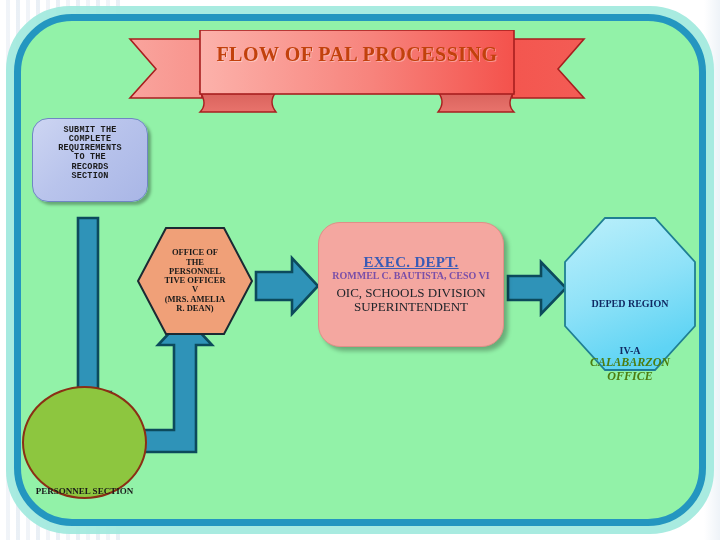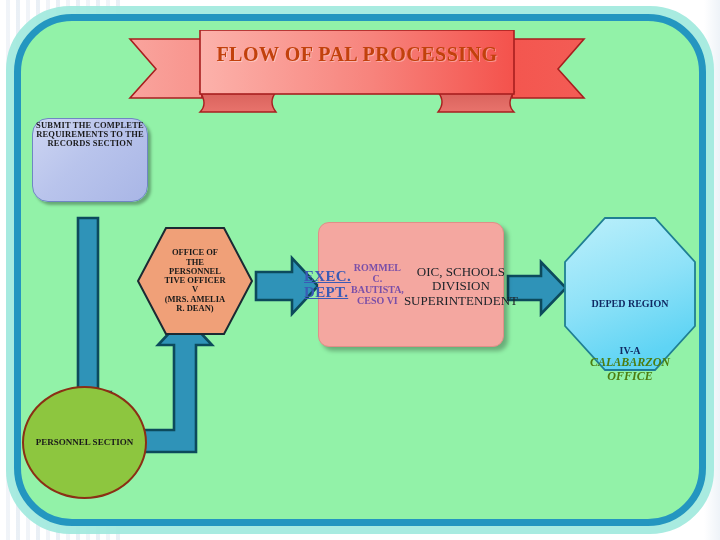--- a/index.html
+++ b/index.html
@@ -97,24 +97,25 @@
 
   .box-records {
     position: absolute;
     left: 32px; top: 118px;
     width: 116px; height: 84px;
     border-radius: 16px;
     border: 1.5px solid #6f86c4;
     background: linear-gradient(135deg, #cdd5f2 0%, #b9c4ec 45%, #a9b6e6 100%);
     box-shadow: 3px 3px 3px rgba(0,0,0,.30);
     display: flex;
-    align-items: flex-start;
+    align-items: flex-end;
     justify-content: center;
-    padding: 2px;
-    box-sizing: border-box;
+    padding: 20px;
+    box-sizing: border-box;
+    font-family: Liberation Mono, monospace;
   }
   .box-records .node-text { font-size: 8.5px; font-weight: bold; letter-spacing: .2px; }
 
   .hexagon {
     position: absolute;
     left: 136px; top: 226px;
     width: 118px; height: 110px;
   }
   .hexagon .hex-label {
     position: absolute;
@@ -122,26 +123,26 @@
     width: 90px; height: 90px;
     display: flex; align-items: center; justify-content: center;
   }
   .hexagon .node-text { font-size: 8.5px; font-weight: bold; }
   .hexagon .name-line { font-size: 8.5px; font-weight: bold; }
 
   .box-exec {
     position: absolute;
     left: 318px; top: 222px;
     width: 186px; height: 125px;
-    border-radius: 11px;
+    border-radius: 22px;
     background: #f4a7a0;
     border: 1px solid #e08f88;
     box-shadow: 4px 4px 4px rgba(0,0,0,.28);
     display: flex;
-    flex-direction: row;
+    flex-direction: column;
     align-items: center;
     justify-content: center;
     padding: 4px 6px;
     box-sizing: border-box;
   }
   .exec-dept {
     font-size: 15px; font-weight: bold;
     color: #3a5bb5;
     text-decoration: underline;
     letter-spacing: .3px;
@@ -177,21 +178,21 @@
   .oct-line2 { font-size: 12px; font-weight: bold; color: #4d7c0f; line-height: 1.12; font-style: italic; }
 
   .circle-personnel {
     position: absolute;
     left: 22px; top: 386px;
     width: 125px; height: 113px;
     border-radius: 50%;
     background: #8dc63f;
     border: 2px solid #8b2f15;
     display: flex;
-    align-items: center;
+    align-items: flex-end;
     justify-content: center;
     box-sizing: border-box;
   }
   .circle-personnel .node-text { font-size: 9px; font-weight: bold; }
 
   
   .arrows {
     position: absolute;
     left: 0; top: 0;
     width: 720px; height: 540px;

